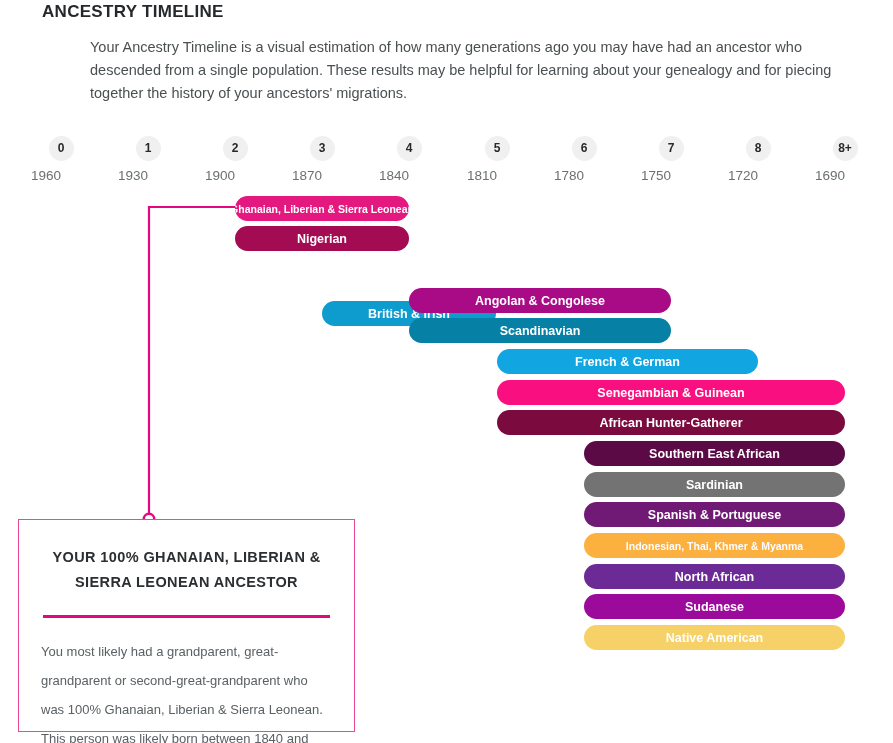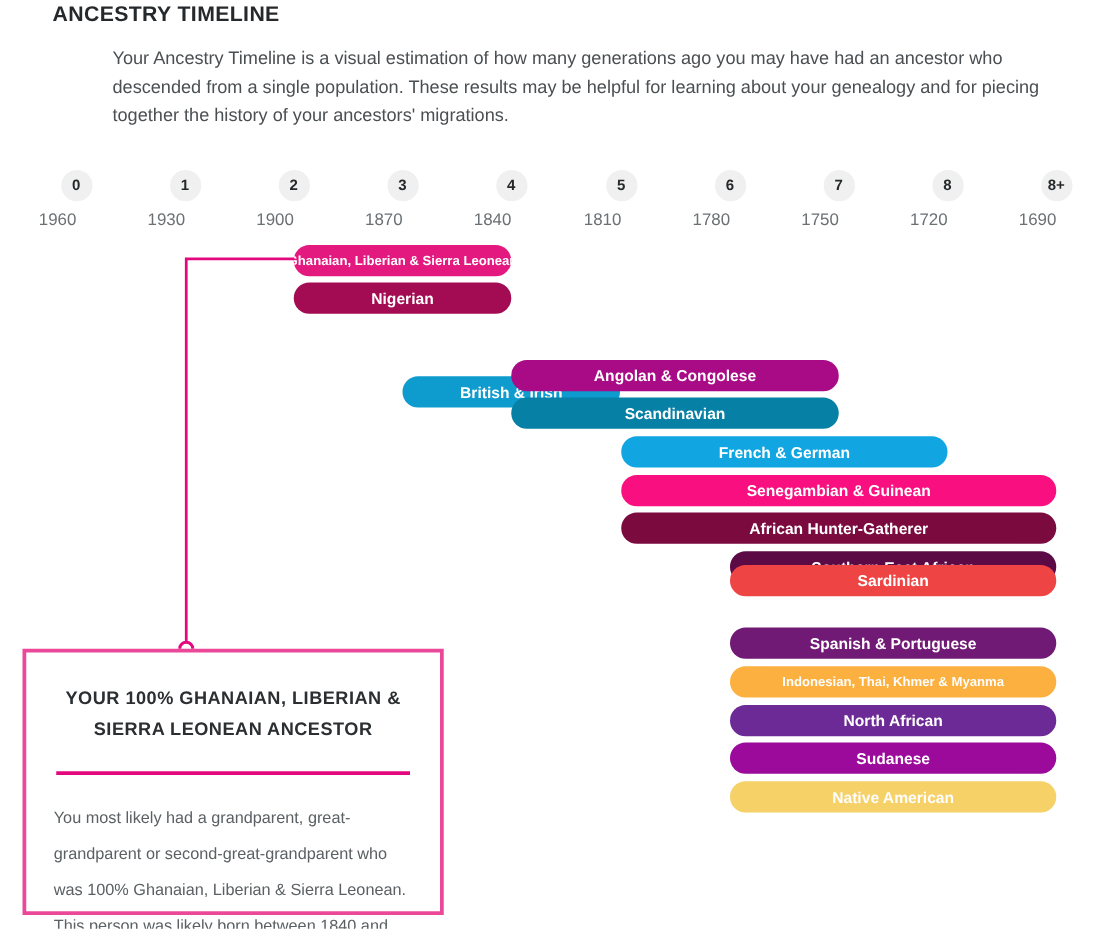--- a/index.html
+++ b/index.html
@@ -105,21 +105,21 @@
   .bar.small-label { font-size: 10.5px; }
   .bar.faint-label { color: #fdfdfd; }
 
   
   .callout {
     position: absolute;
     left: 18px;
     top: 519px;
     width: 337px;
     height: 213px;
-    border: 3px solid #ec4899;
+    border: 1px solid #ec4899;
     background: #ffffff;
     box-sizing: border-box;
   }
   .callout-title {
     margin: 25px 24px 0 24px;
     font-size: 14.5px;
     font-weight: bold;
     letter-spacing: 0.4px;
     line-height: 25px;
     text-align: center;
@@ -195,21 +195,21 @@
 <div class="bars">
     <div class="bar small-label" style="left: 235px; width: 174px; top: 196px; background: rgb(227, 25, 127);">Ghanaian, Liberian &amp; Sierra Leonean</div>
     <div class="bar" style="left: 235px; width: 174px; top: 226px; background: rgb(163, 11, 82);">Nigerian</div>
     <div class="bar" style="left: 322px; width: 174px; top: 257px; background: rgb(14, 155, 206); margin-top: 44px;">British &amp; Irish</div>
     <div class="bar" style="left: 409px; width: 262px; top: 288px; background: rgb(169, 10, 134); text-align: right;">Angolan &amp; Congolese</div>
     <div class="bar" style="left: 409px; width: 262px; top: 318px; background: rgb(6, 128, 164);">Scandinavian</div>
     <div class="bar" style="left: 497px; width: 261px; top: 349px; background: rgb(17, 166, 226);">French &amp; German</div>
     <div class="bar" style="left: 497px; width: 348px; top: 380px; background: rgb(249, 15, 127);">Senegambian &amp; Guinean</div>
     <div class="bar" style="left: 497px; width: 348px; top: 410px; background: rgb(123, 10, 63);">African Hunter-Gatherer</div>
     <div class="bar" style="left: 584px; width: 261px; top: 441px; background: rgb(92, 10, 69);">Southern East African</div>
-    <div class="bar" style="left: 584px; width: 261px; top: 452px; background: #ef4444;">Sardinian</div>
+    <div class="bar" style="left: 584px; width: 261px; top: 472px; background: #737373;">Sardinian</div>
     <div class="bar" style="left: 584px; width: 261px; top: 502px; background: #701a75;">Spanish &amp; Portuguese</div>
     <div class="bar small-label faint-label" style="left: 584px; width: 261px; top: 533px; background: rgb(251, 176, 63);">Indonesian, Thai, Khmer &amp; Myanma</div>
     <div class="bar" style="left: 584px; width: 261px; top: 564px; background: rgb(108, 42, 150);">North African</div>
     <div class="bar" style="left: 584px; width: 261px; top: 594px; background: rgb(156, 10, 156);">Sudanese</div>
     <div class="bar faint-label" style="left: 584px; width: 261px; top: 625px; background: rgb(246, 209, 103);">Native American</div>
   </div>
 
 <div class="callout">
   <div class="callout-title">YOUR 100% GHANAIAN, LIBERIAN &amp; SIERRA LEONEAN ANCESTOR</div>
   <div class="callout-rule"></div>

